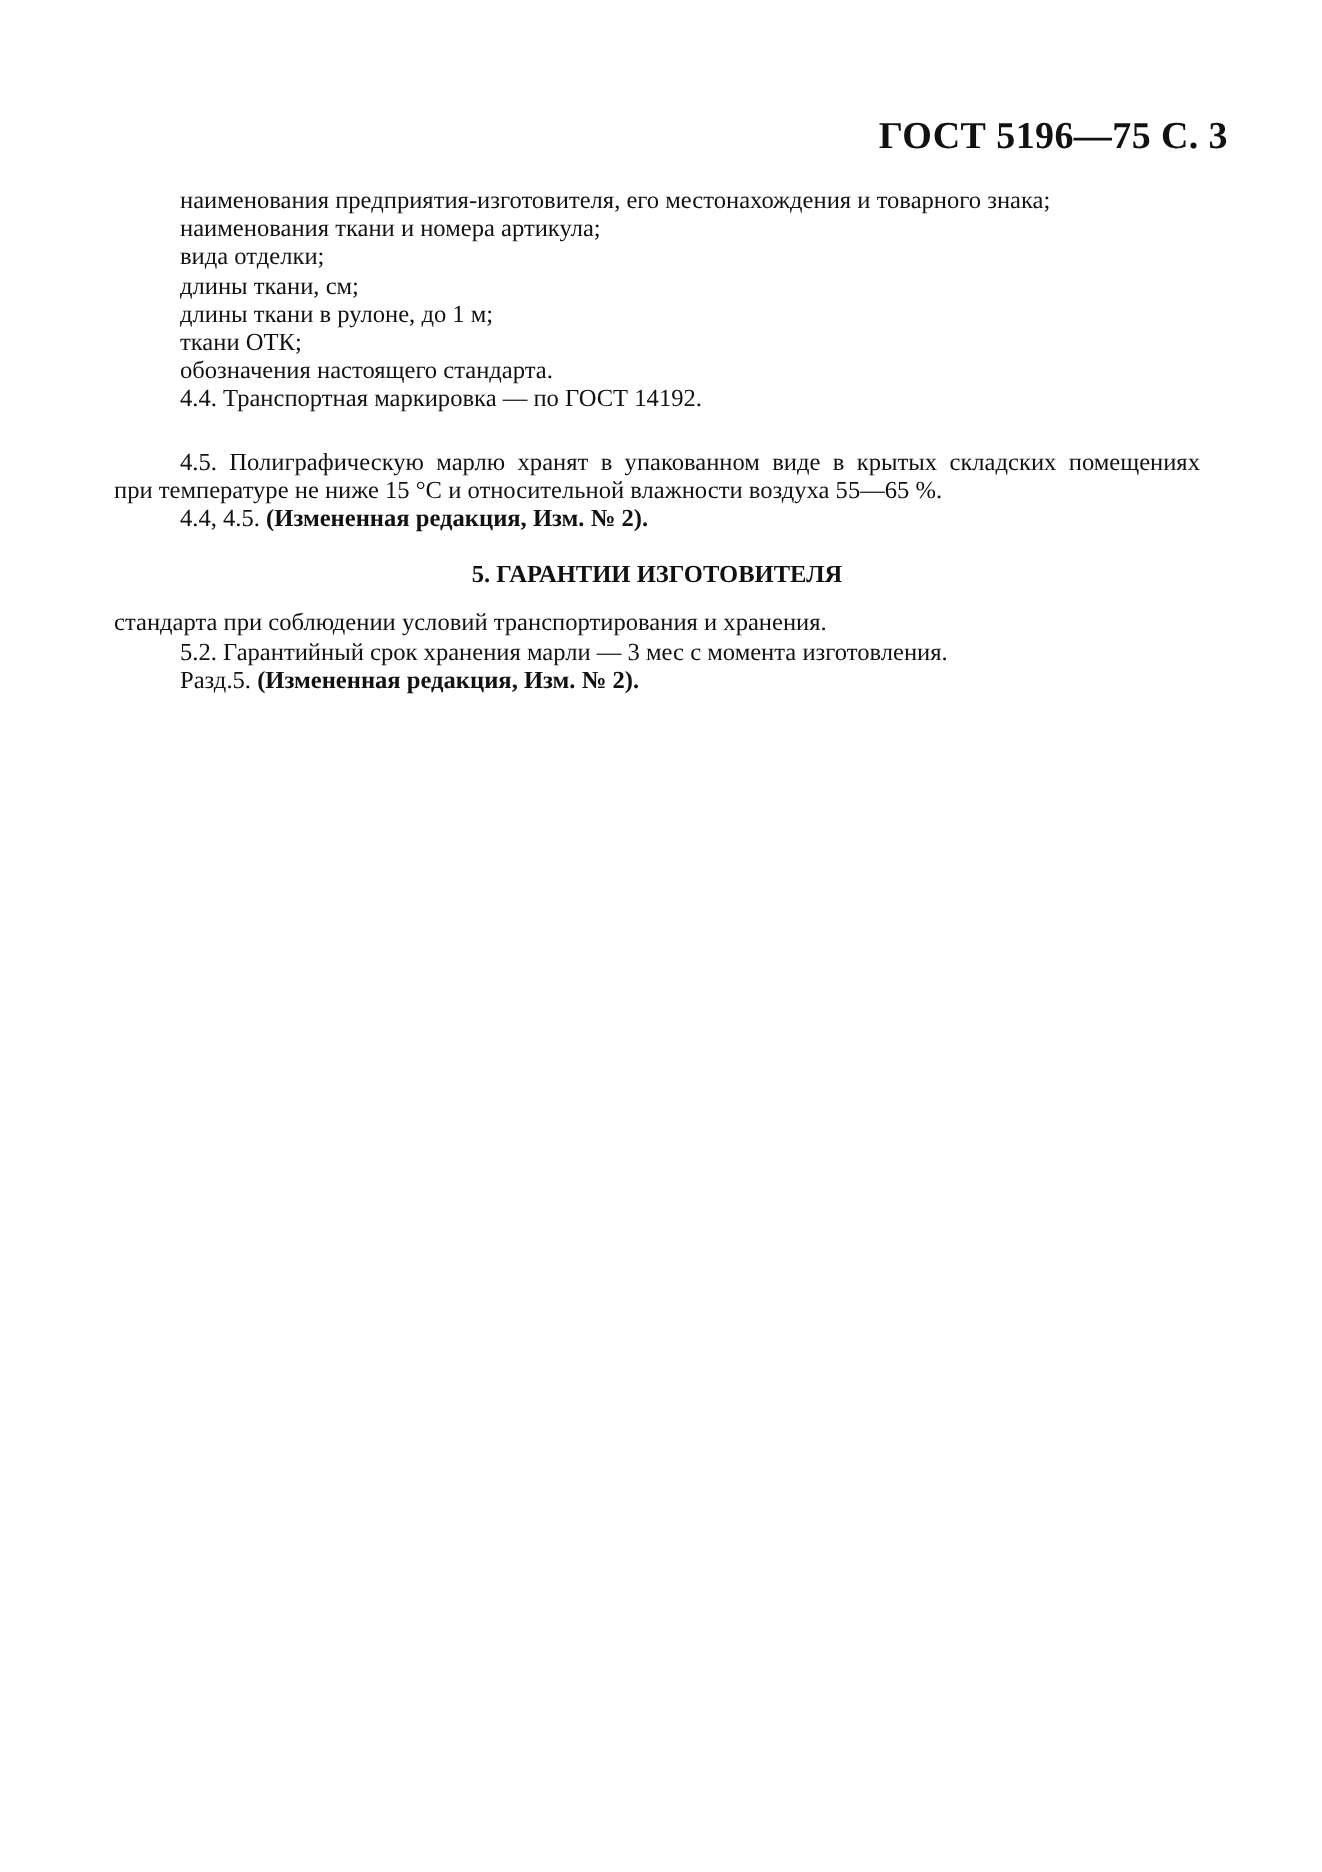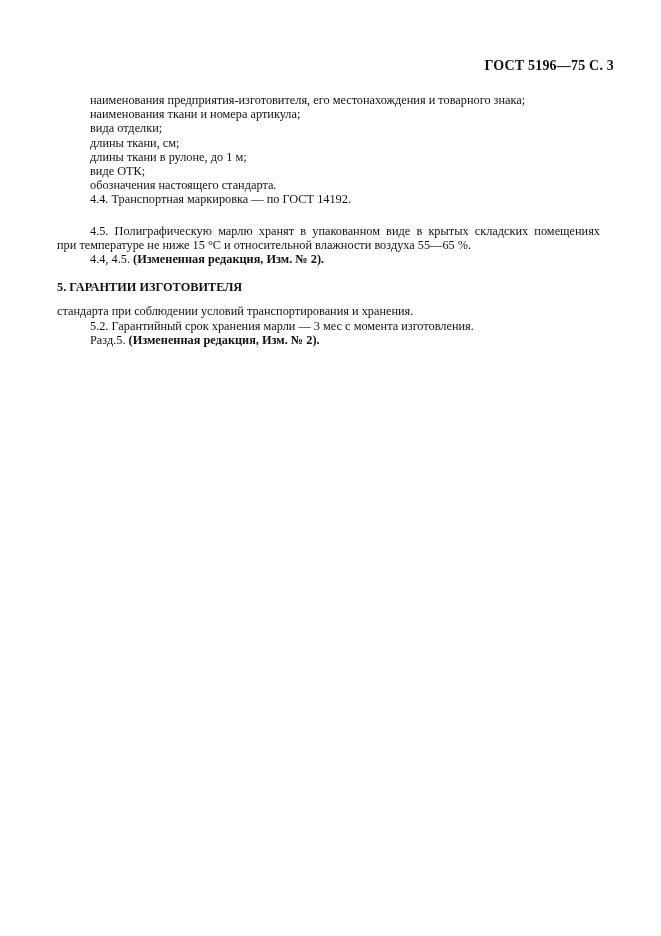--- a/index.html
+++ b/index.html
@@ -1,39 +1,39 @@
 <!DOCTYPE html>
 <html><head>
 <meta charset="utf-8">
 <style>
   html, body { margin: 0; padding: 0; background: #ffffff; }
   body { width: 661px; height: 936px; position: relative; overflow: hidden;
          font-family: "Liberation Serif", "DejaVu Serif", serif; color: #111; }
-  .header { position: absolute; top: 58px; right: 47px; font-weight: bold; font-size: 14px; letter-spacing: 0.2px; }
+  .header { position: absolute; top: 58px; right: 47px; font-weight: bold; font-size: 19px; letter-spacing: 0.2px; }
   .body { position: absolute; top: 93px; left: 57px; width: 543px; font-size: 12.3px; line-height: 14.2px; }
   .p { margin: 0; text-align: justify; }
   .ind { text-indent: 33px; }
   .list { padding-left: 33px; }
   .b { font-weight: bold; }
-  .sec-title { font-weight: bold; font-size: 12.3px; margin: 14px 0 10px 0; }
+  .sec-title { text-align: center; font-weight: bold; font-size: 12.3px; margin: 14px 0 10px 0; }
   .p.last-justify { text-align-last: justify; margin-top: 17px; }
 </style>
 </head>
 <body>
 
 <div class="header">ГОСТ 5196—75 С. 3</div>
 
 <div class="body">
   <div class="list">
     <p class="p">наименования предприятия-изготовителя, его местонахождения и товарного знака;</p>
     <p class="p">наименования ткани и номера артикула;</p>
     <p class="p">вида отделки;</p>
     <p class="p">длины ткани, см;</p>
     <p class="p">длины ткани в рулоне, до 1 м;</p>
-    <p class="p">виде ОТК;</p>
+    <p class="p">ткани ОТК;</p>
     <p class="p">обозначения настоящего стандарта.</p>
   </div>
 
   <p class="p ind">4.4. Транспортная маркировка — по ГОСТ 14192.</p>
   <p class="p ind last-justify">4.5. Полиграфическую марлю хранят в упакованном виде в крытых складских помещениях</p>
   <p class="p">при температуре не ниже 15 °С и относительной влажности воздуха 55—65 %.</p>
   <p class="p ind"><span>4.4, 4.5. </span><span class="b">(Измененная редакция, Изм. № 2).</span></p>
 
   <div class="sec-title">5. ГАРАНТИИ ИЗГОТОВИТЕЛЯ</div>
 

